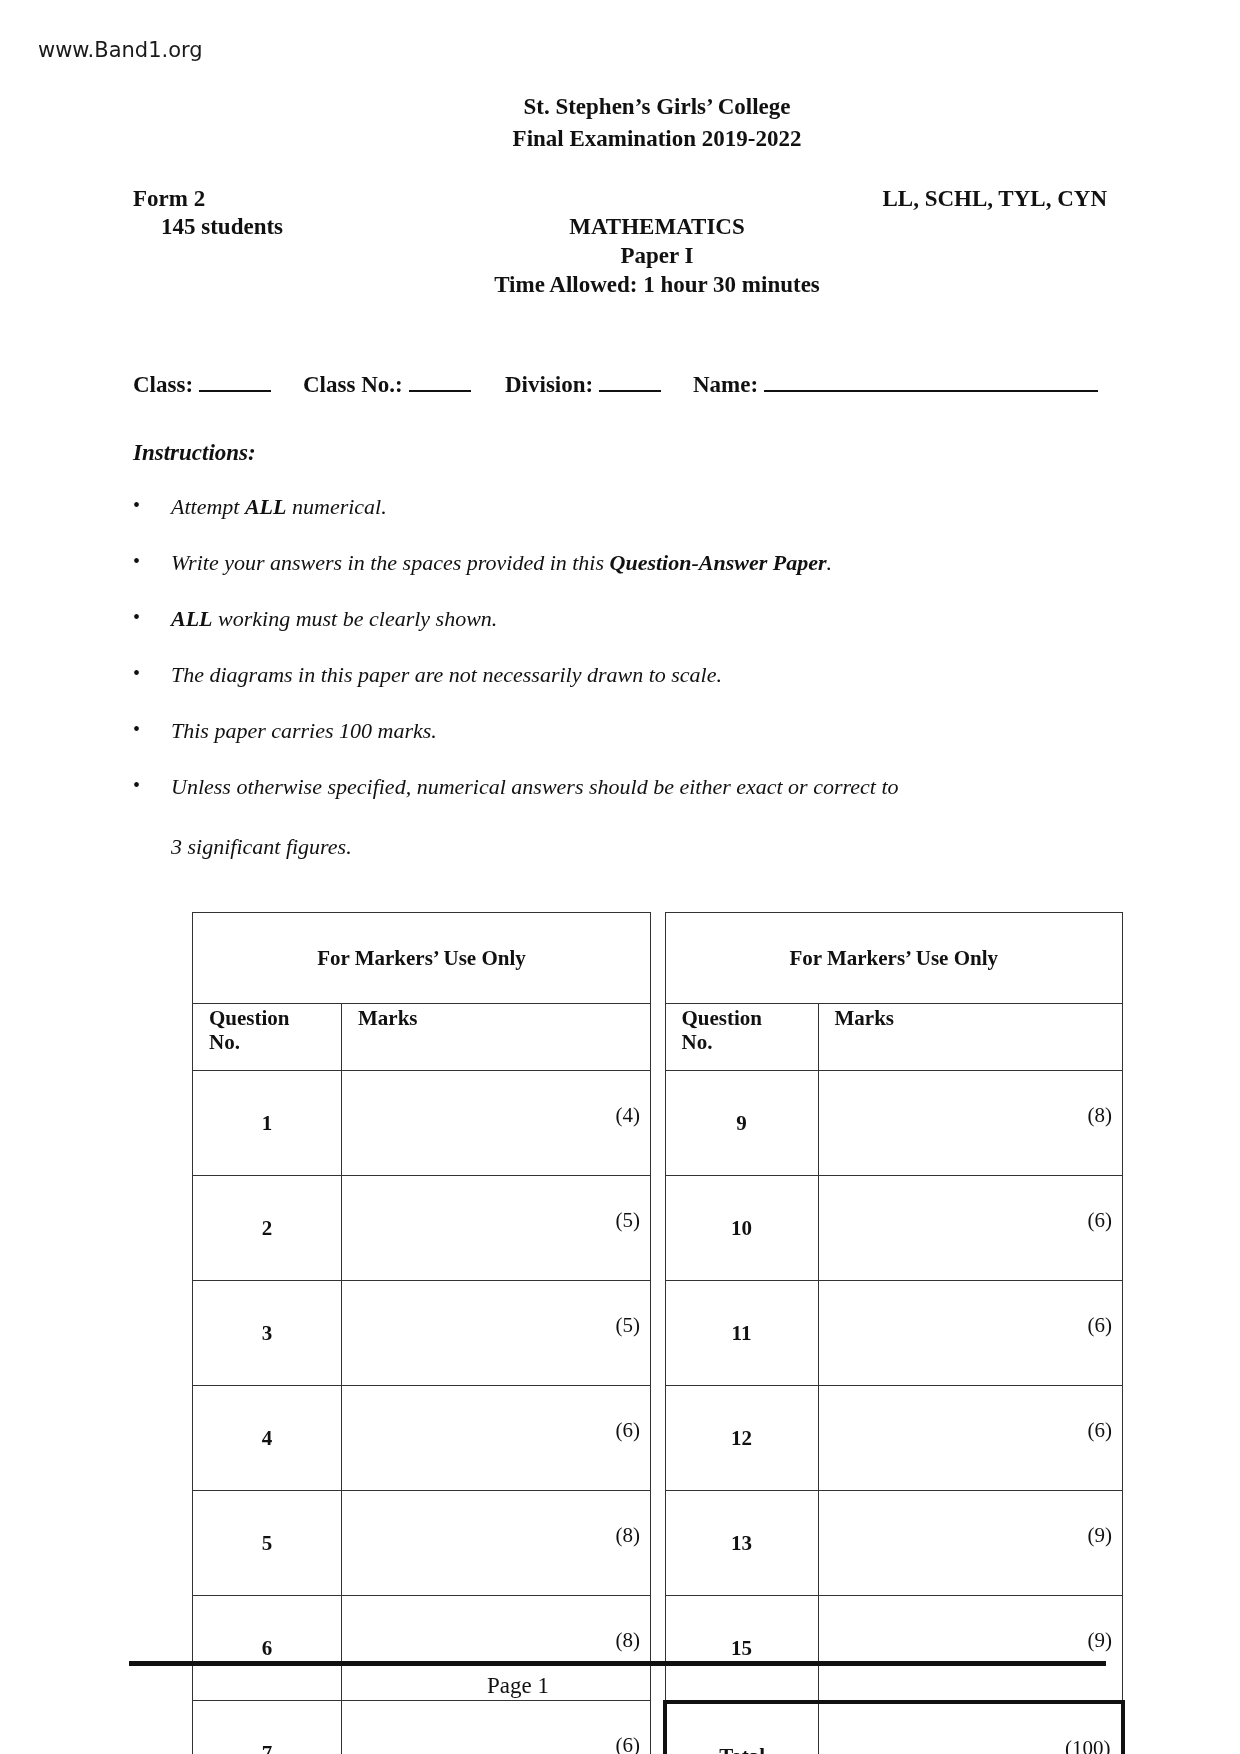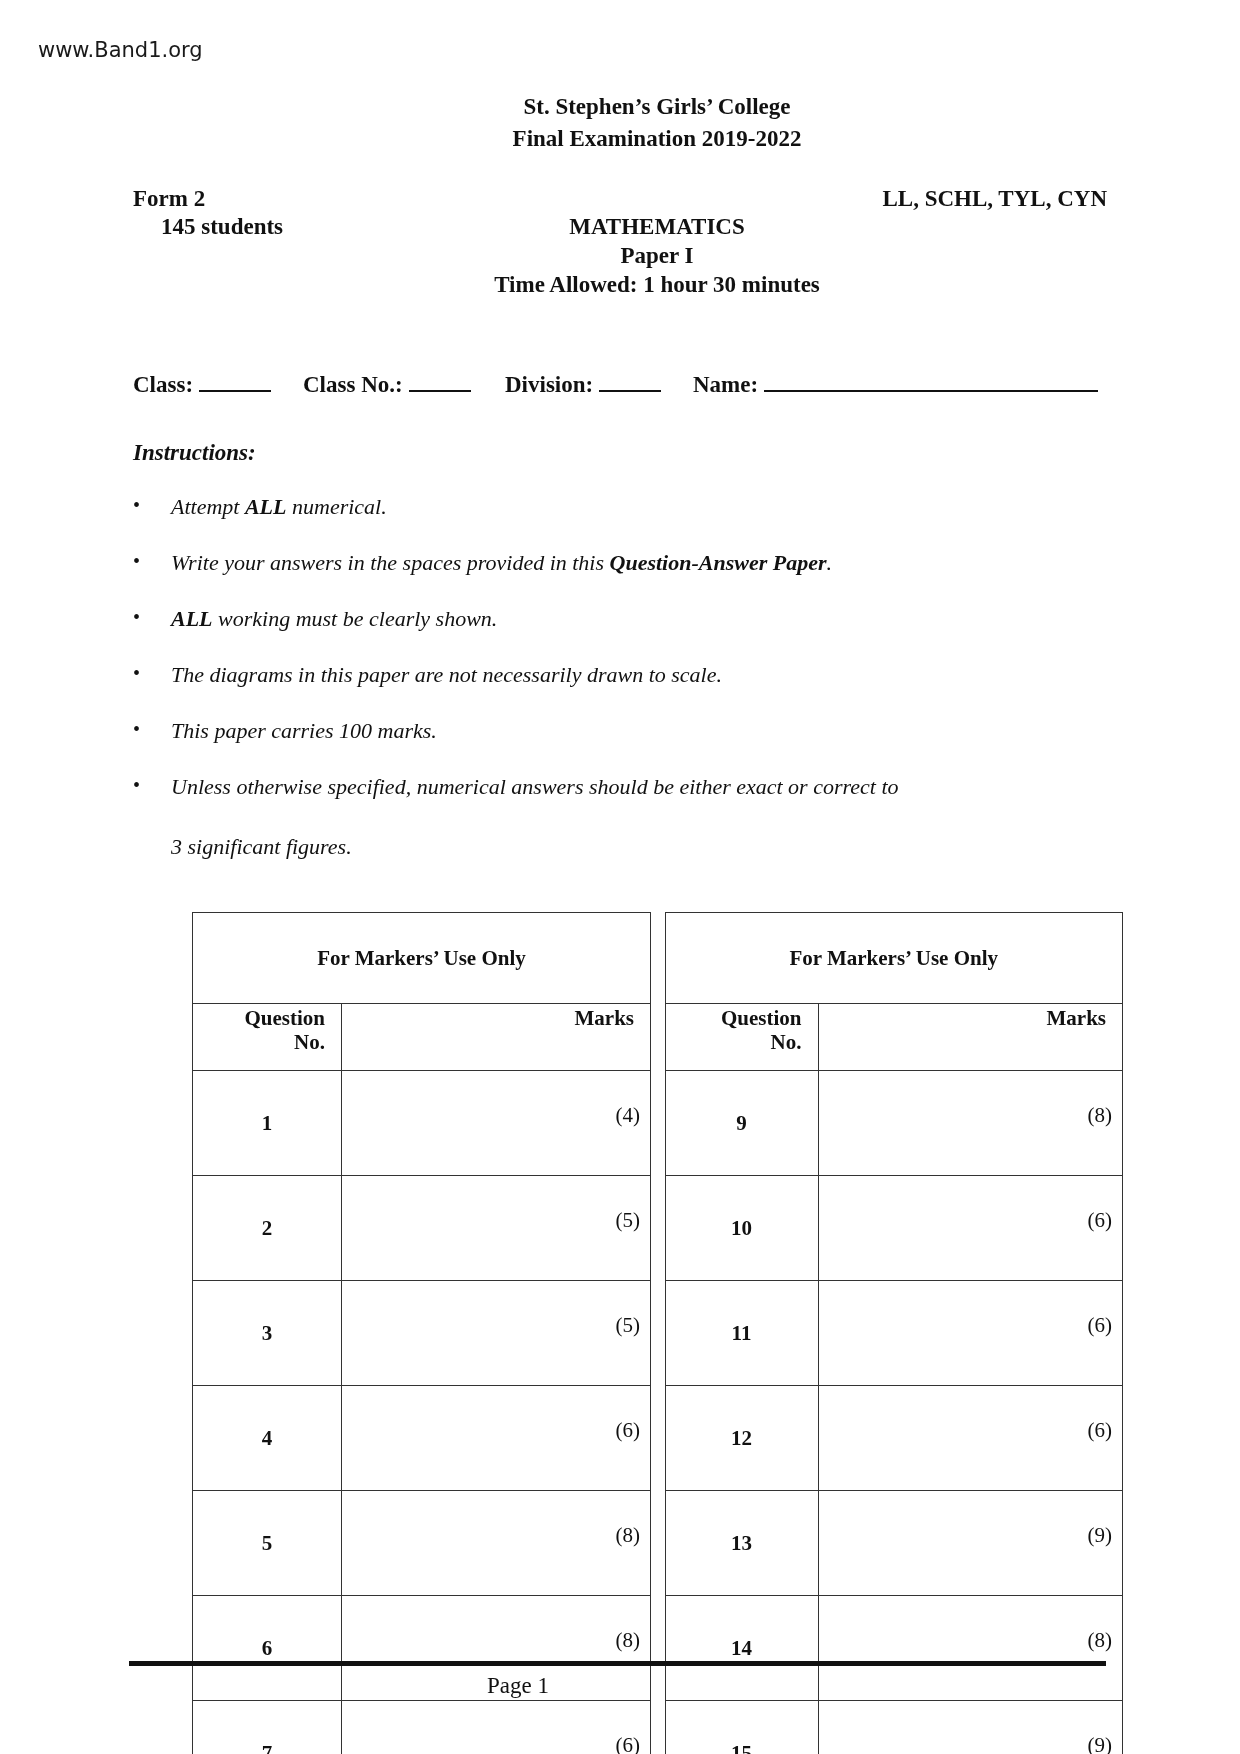--- a/index.html
+++ b/index.html
@@ -9,21 +9,21 @@
   .abs { position: absolute; font-family: "Liberation Serif", serif; font-weight: bold; font-size: 23px; white-space: nowrap; }
   .blank { display: inline-block; border-bottom: 2px solid #111; height: 20px; vertical-align: baseline; margin-left: 6px; }
   .instr-title { position: absolute; left: 133px; top: 440px; font-family: "Liberation Serif", serif; font-style: italic; font-weight: bold; font-size: 23px; }
   .bullet { position: absolute; left: 133px; font-family: "Liberation Serif", serif; font-style: italic; font-size: 22px; white-space: nowrap; }
   .bullet .dot { position: absolute; left: 0; top: 0; font-style: normal; font-size: 20px; }
   .bullet .txt { position: absolute; left: 38px; top: 0; }
   .bullet b { font-weight: bold; }
   table.marks { position: absolute; border-collapse: collapse; font-family: "Liberation Serif", serif; font-size: 21px; }
   table.marks td { border: 1.5px solid #333; padding: 16px; }
   .t-title { height: 58px; text-align: center; font-weight: bold; font-size: 21px; }
-  .t-head td { height: 48px; vertical-align: top; text-align: right; font-weight: bold; line-height: 24px; padding-top: 2px !important; }
+  .t-head td { height: 48px; vertical-align: top; text-align: left; font-weight: bold; line-height: 24px; padding-top: 2px !important; }
   .t-row td { height: 72px; }
   .qcell { width: 116px; text-align: center; font-weight: bold; }
   .mcell { width: 276px; text-align: right; padding-right: 10px !important; vertical-align: top; }
   .mcell span { display: inline-block; margin-top: 16px; }
   .total-row td { border: 4px solid #111 !important; }
   .total-row td.qcell { border-right: 1.5px solid #333 !important; }
   .total-row td.mcell { border-left: 1.5px solid #333 !important; }
   .footer-rule { position: absolute; left: 129px; top: 1661px; width: 977px; height: 5px; background: #111; }
   .page-num { position: absolute; left: 0; width: 1036px; top: 1673px; text-align: center; font-family: "Liberation Serif", serif; font-size: 23px; }
 </style>
@@ -160,24 +160,20 @@
       </tr>
       <tr class="t-row">
         <td class="qcell">12</td>
         <td class="mcell"><span>(6)</span></td>
       </tr>
       <tr class="t-row">
         <td class="qcell">13</td>
         <td class="mcell"><span>(9)</span></td>
       </tr>
       <tr class="t-row">
-        <td class="qcell">14</td>
-        <td class="mcell"><span>(8)</span></td>
-      </tr>
-      <tr class="t-row">
         <td class="qcell">15</td>
         <td class="mcell"><span>(9)</span></td>
       </tr>
     </tbody>
   <tbody>
       <tr class="t-row total-row">
     <td class="qcell">Total</td>
     <td class="mcell"><span>(100)</span></td>
   </tr>
 </tbody>

